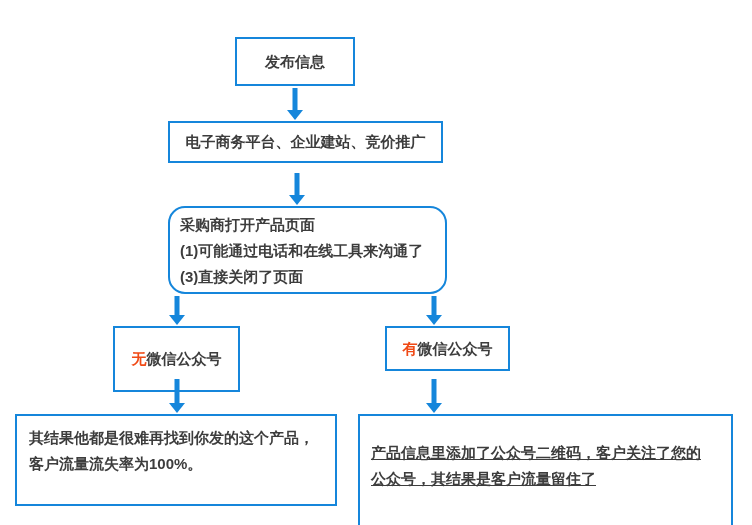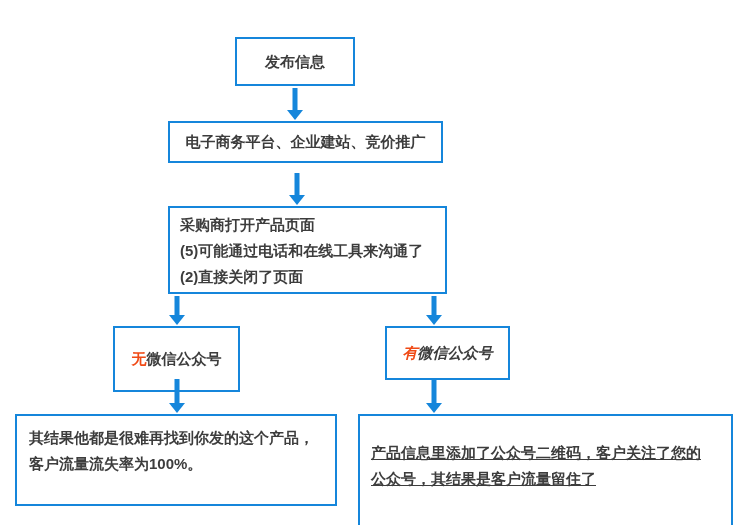--- a/index.html
+++ b/index.html
@@ -48,41 +48,41 @@
 
   <div class="fbox center" style="left:168px;top:97px;width:275px;height:42px;">
     <span>电子商务平台、企业建站、竞价推广</span>
   </div>
 
   <div class="arrow" style="left:289px;top:149px;height:32px;">
     <div class="shaft" style="height:22px;"></div>
       <div class="head"></div>
   </div>
 
-  <div class="fbox" style="left:168px;top:182px;width:279px;height:88px;padding:4px 10px;">
+  <div class="fbox" style="left:168px;top:182px;width:279px;height:88px;padding:4px 10px;border-radius:17px;">
     <div class="line">采购商打开产品页面</div>
-    <div class="line">(5)可能通过电话和在线工具来沟通了</div>
-    <div class="line">(2)直接关闭了页面</div>
+    <div class="line">(1)可能通过电话和在线工具来沟通了</div>
+    <div class="line">(3)直接关闭了页面</div>
   </div>
 
   <div class="arrow" style="left:169px;top:272px;height:29px;">
     <div class="shaft" style="height:19px;"></div>
       <div class="head"></div>
   </div>
 
   <div class="arrow" style="left:426px;top:272px;height:29px;">
     <div class="shaft" style="height:19px;"></div>
       <div class="head"></div>
   </div>
 
   <div class="fbox center" style="left:113px;top:302px;width:127px;height:66px;">
     <span><span class="hl">无</span><span>微信公众号</span></span>
   </div>
 
-  <div class="fbox center" style="left:385px;top:302px;width:125px;height:54px;font-style:italic;">
+  <div class="fbox center" style="left:385px;top:302px;width:125px;height:45px;">
     <span><span class="hl">有</span><span>微信公众号</span></span>
   </div>
 
   <div class="arrow" style="left:169px;top:355px;height:34px;">
     <div class="shaft" style="height:24px;"></div>
       <div class="head"></div>
   </div>
 
   <div class="arrow" style="left:426px;top:355px;height:34px;">
     <div class="shaft" style="height:24px;"></div>

